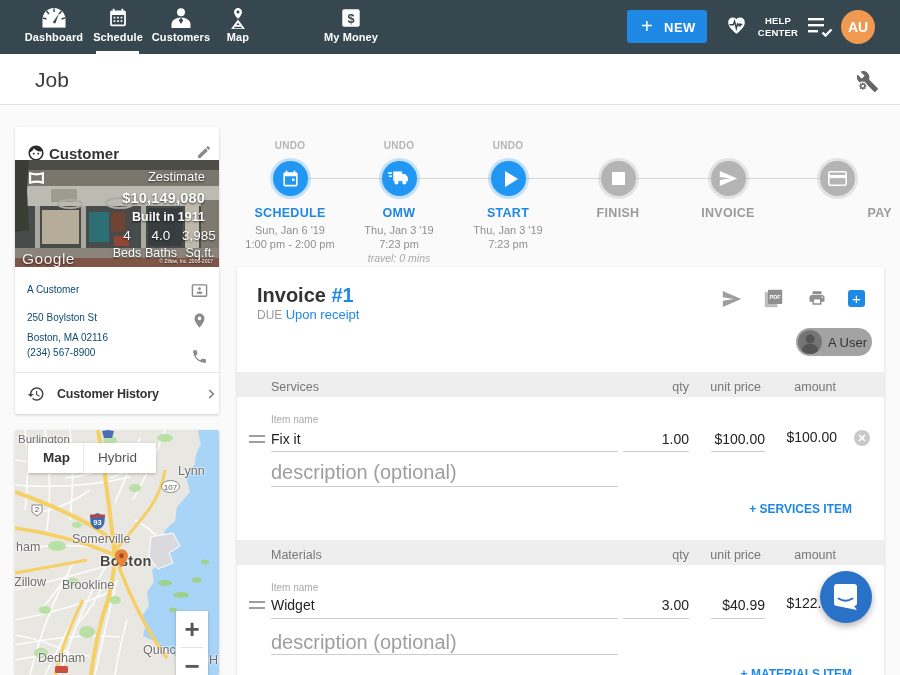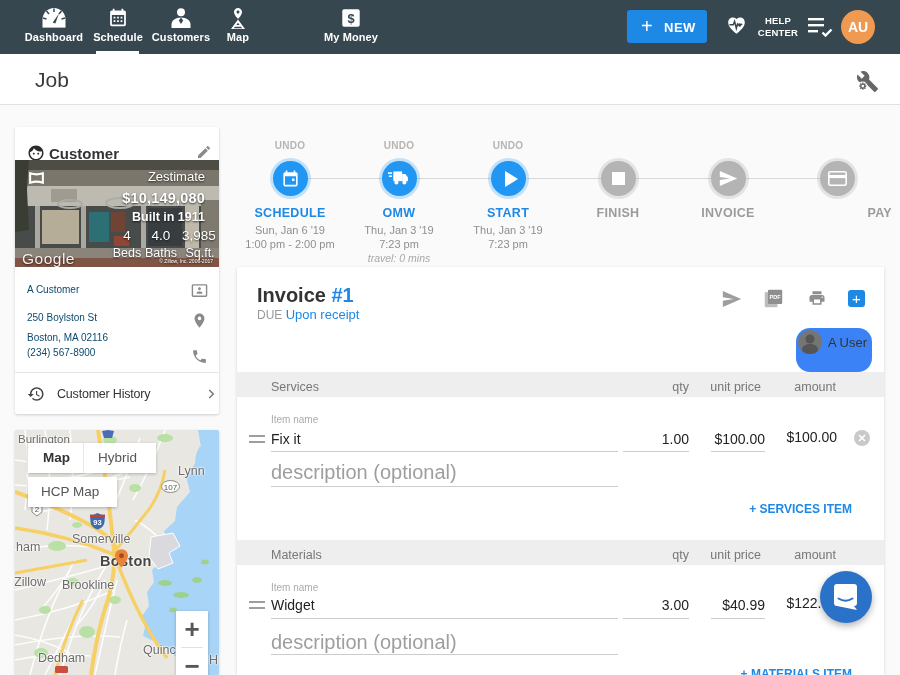--- a/index.html
+++ b/index.html
@@ -26,21 +26,21 @@
 
 #custcard { position:absolute; left:15px; top:127px; width:204px; height:287px; background:#fff; border-radius:2px; box-shadow:0 1px 3px rgba(0,0,0,0.18); }
 #custhead { position:absolute; top:9px; left:0; width:204px; height:33px; }
 #custhead .t { position:absolute; left:34px; top:9px; font-size:15px; font-weight:bold; color:#333; }
 #photo { position:absolute; top:33px; left:0; width:204px; height:107px; overflow:hidden; background:#6b685c; }
 .ph-ov { position:absolute; color:#fff; text-shadow:0 1px 2px rgba(0,0,0,0.7); }
 #contact { position:absolute; top:140px; left:0; width:204px; }
 .crow { position:absolute; left:12px; color:#0c4a6e; font-size:10px; }
 .cicon { position:absolute; left:176px; width:17px; height:17px; }
 #custhist { position:absolute; top:245px; left:0; width:204px; height:42px; border-top:1px solid #e5e5e5; }
-#custhist .t { position:absolute; left:42px; top:14px; font-size:12.5px; font-weight:normal; letter-spacing:-0.2px; color:#333; }
+#custhist .t { position:absolute; left:42px; top:14px; font-size:12.5px; font-weight:bold; letter-spacing:-0.2px; color:#333; }
 
 
 #mapcard { position:absolute; left:15px; top:430px; width:204px; height:245px; background:#e8e6e1; border-radius:2px; box-shadow:0 1px 3px rgba(0,0,0,0.18); overflow:hidden; }
 .mapbtn { position:absolute; background:#fff; box-shadow:0 1px 3px rgba(0,0,0,0.25); color:#555; font-size:13px; text-align:center; }
 .maplabel { position:absolute; color:#6b6b6b; font-size:10.5px; text-shadow:0 0 2px #fff,0 0 2px #fff,0 0 2px #fff; }
 
 
 #timeline { position:absolute; left:232px; top:130px; width:652px; height:130px; }
 .undo { position:absolute; top:10px; width:60px; margin-left:-30px; text-align:center; font-size:10px; font-weight:bold; color:#b5b5b5; letter-spacing:0.3px; }
 .tl-line { position:absolute; top:48px; height:1px; background:#d8d8d8; }
@@ -315,23 +315,20 @@
         <path d="M7 0 L13 1 L11 8 L3 8 L1 1 Z" fill="#4a6db5"></path>
       </svg>
   <svg style="position:absolute;left:40px;top:236px;" width="13" height="7" viewBox="0 0 13 7">
         <rect width="13" height="7" rx="1.5" fill="#c94f43"></rect>
       </svg>
   <div class="mapbtn" style="left:13px;top:13px;width:128px;height:30px;">
     <span style="position:absolute;left:15px;top:7px;font-weight:bold;color:#333;font-size:13.5px;">Map</span>
     <span style="position:absolute;left:70px;top:7px;font-size:13.5px;color:#555;">Hybrid</span>
     <div style="position:absolute;left:55px;top:0;width:1px;height:30px;background:#e8e8e8;"></div>
   </div>
-  <div class="mapbtn" style="left:13px;top:47px;width:89px;height:30px;">
-        <span style="position:absolute;left:13px;top:7px;font-size:13.5px;color:#555;">HCP Map</span>
-      </div>
   <div class="mapbtn" style="left:161px;top:181px;width:32px;height:70px;">
     <div style="position:absolute;top:3px;width:100%;font-size:26px;color:#575757;font-weight:bold;">+</div>
     <div style="position:absolute;top:40px;width:100%;font-size:26px;color:#575757;font-weight:bold;">−</div>
     <div style="position:absolute;left:5px;top:36px;width:22px;height:1px;background:#e2e2e2;"></div>
   </div>
 </div>
 
 <div id="timeline">
   <div class="tl-line" style="left:58px;width:547px;"></div>
   <div class="undo" style="left:58px;">UNDO</div>
@@ -397,21 +394,21 @@
         <rect x="5" y="1" width="18" height="18" rx="1.5" fill="#8f8f8f"></rect>
         <text x="14" y="13" font-size="7" font-weight="bold" fill="#fff" text-anchor="middle" font-family="Liberation Sans">PDF</text>
       </svg>
   <svg style="position:absolute;left:571px;top:22px;" width="18" height="18" viewBox="0 0 24 24" fill="#8f8f8f">
         <path d="M19 8H5c-1.7 0-3 1.3-3 3v6h4v4h12v-4h4v-6c0-1.7-1.3-3-3-3zm-3 11H8v-5h8v5zm3-7c-.6 0-1-.4-1-1s.4-1 1-1 1 .4 1 1-.4 1-1 1zm-1-9H6v4h12V3z"></path>
       </svg>
   <div style="position:absolute;left:611px;top:23px;width:17px;height:17px;background:#1e88e5;border-radius:3px;">
         <div style="position:absolute;left:0;top:0px;width:17px;text-align:center;color:#fff;font-size:15px;line-height:17px;">+</div>
       </div>
 
-  <div style="position:absolute;left:559px;top:61px;width:76px;height:44px;background:#3b82f6;border-radius:14px;">
+  <div style="position:absolute;left:559px;top:61px;width:76px;height:28px;background:#a3a3a3;border-radius:14px;">
     <div style="position:absolute;left:2px;top:2px;width:24px;height:24px;border-radius:50%;background:#757575;overflow:hidden;">
       <svg width="24" height="24" viewBox="0 0 24 24" fill="#4f4f4f">
             <circle cx="12" cy="9" r="4.5" fill="#555"></circle>
             <path d="M12 14c-5 0-8 2.5-8 6v4h16v-4c0-3.5-3-6-8-6z" fill="#555"></path>
           </svg>
     </div>
     <div style="position:absolute;left:32px;top:7px;font-size:13px;color:#333;">A User</div>
   </div>
 
   <div class="gbar" style="top:105px;">

